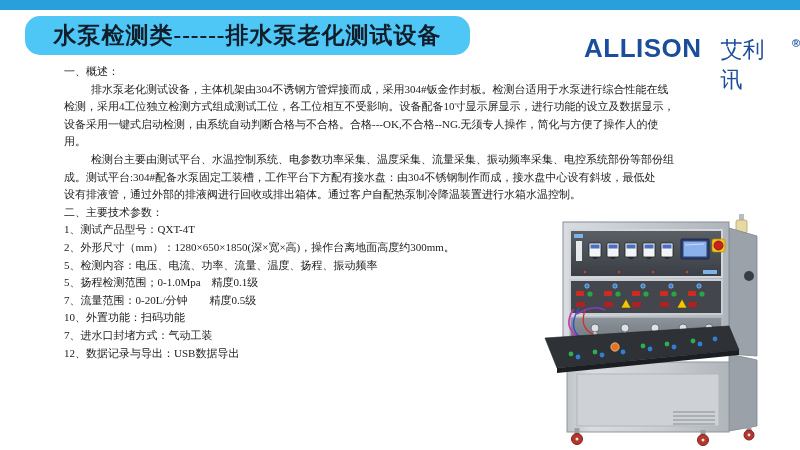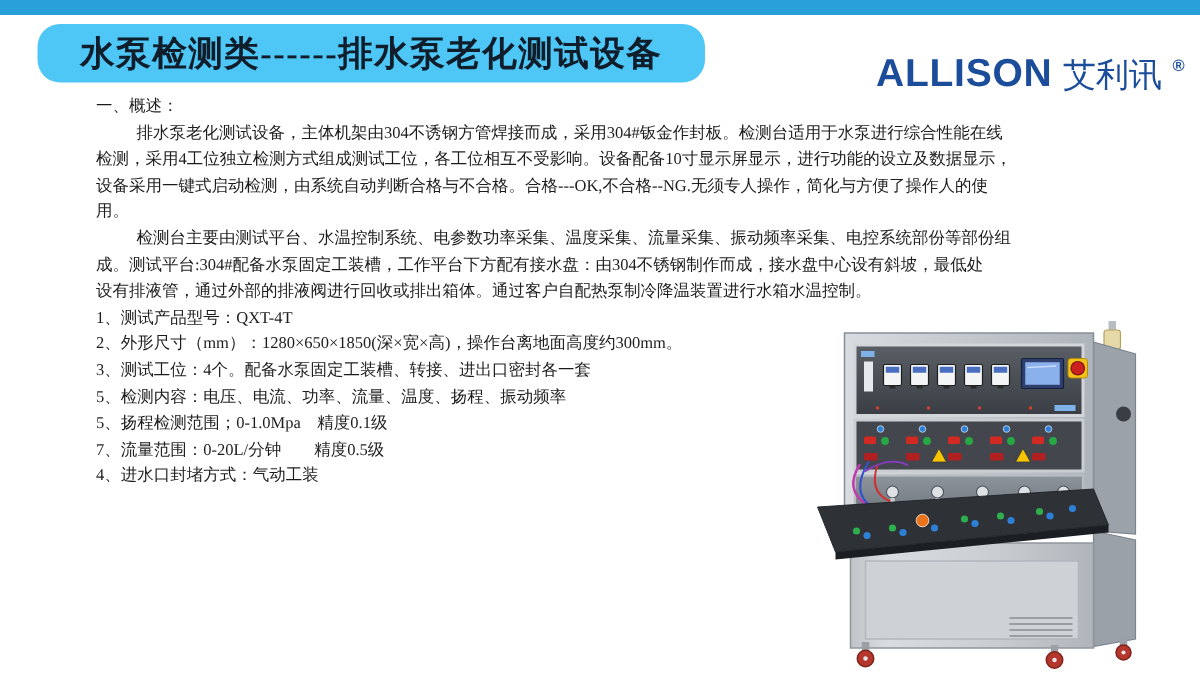--- a/index.html
+++ b/index.html
@@ -16,21 +16,21 @@
     position:absolute;left:25px;top:16px;width:445px;height:39px;
     background:#4fc7f6;border-radius:15px;
     display:flex;align-items:center;justify-content:center;
   }
   .banner span{
     font-size:23px;font-weight:bold;color:#101d2b;letter-spacing:1px;
     white-space:pre;
   }
   .logo{
     position:absolute;left:584px;top:33px;height:30px;
-    display:flex;align-items:baseline;gap:7px;color:#1b4d9b;
+    display:flex;align-items:baseline;gap:19px;color:#1b4d9b;
     font-family:"Liberation Sans","DejaVu Sans",sans-serif;
   }
   .logo-en{font-size:26px;font-weight:800;letter-spacing:0.5px;}
   .logo-cjk{font-size:22px;font-weight:normal;}
   .logo-reg{font-size:11px;font-weight:bold;position:relative;top:-10px;}
   .content{
     position:absolute;left:18px;top:63px;width:778px;
     color:#1c1c1c;
   }
   .line{
@@ -58,27 +58,29 @@
 
 <div class="content">
   <div class="line">一、概述：</div>
   <div class="line indent">排水泵老化测试设备，主体机架由304不诱钢方管焊接而成，采用304#钣金作封板。检测台适用于水泵进行综合性能在线</div>
   <div class="line">检测，采用4工位独立检测方式组成测试工位，各工位相互不受影响。设备配备10寸显示屏显示，进行功能的设立及数据显示，</div>
   <div class="line">设备采用一键式启动检测，由系统自动判断合格与不合格。合格---OK,不合格--NG.无须专人操作，简化与方便了操作人的使</div>
   <div class="line">用。</div>
   <div class="line indent">检测台主要由测试平台、水温控制系统、电参数功率采集、温度采集、流量采集、振动频率采集、电控系统部份等部份组</div>
   <div class="line">成。测试平台:304#配备水泵固定工装槽，工作平台下方配有接水盘：由304不锈钢制作而成，接水盘中心设有斜坡，最低处</div>
   <div class="line">设有排液管，通过外部的排液阀进行回收或排出箱体。通过客户自配热泵制冷降温装置进行水箱水温控制。</div>
+  <div class="line">二、主要技术参数：</div>
   <div class="line">1、测试产品型号：QXT-4T</div>
   <div class="line">2、外形尺寸（mm）：1280×650×1850(深×宽×高)，操作台离地面高度约300mm。</div>
-  <div class="line">3、测试工位：4个。配备水泵固定工装槽、转接、进出口密封各一套</div>
   <div class="line">5、检测内容：电压、电流、功率、流量、温度、扬程、振动频率</div>
   <div class="line">5、扬程检测范围；0-1.0Mpa　精度0.1级</div>
   <div class="line">7、流量范围：0-20L/分钟　　精度0.5级</div>
-  <div class="line">4、进水口封堵方式：气动工装</div>
+  <div class="line">10、外置功能：扫码功能</div>
+  <div class="line">7、进水口封堵方式：气动工装</div>
+  <div class="line">12、数据记录与导出：USB数据导出</div>
 </div>
 
 <div class="equipment">
   <svg viewBox="0 0 252 232" width="252" height="232" xmlns="http://www.w3.org/2000/svg">
     <defs>
       <linearGradient id="alum" x1="0" y1="0" x2="1" y2="0">
         <stop offset="0" stop-color="#d9dde1"></stop>
           <stop offset="0.5" stop-color="#c3c8cd"></stop>
           <stop offset="1" stop-color="#aeb4bb"></stop>
       </linearGradient>

